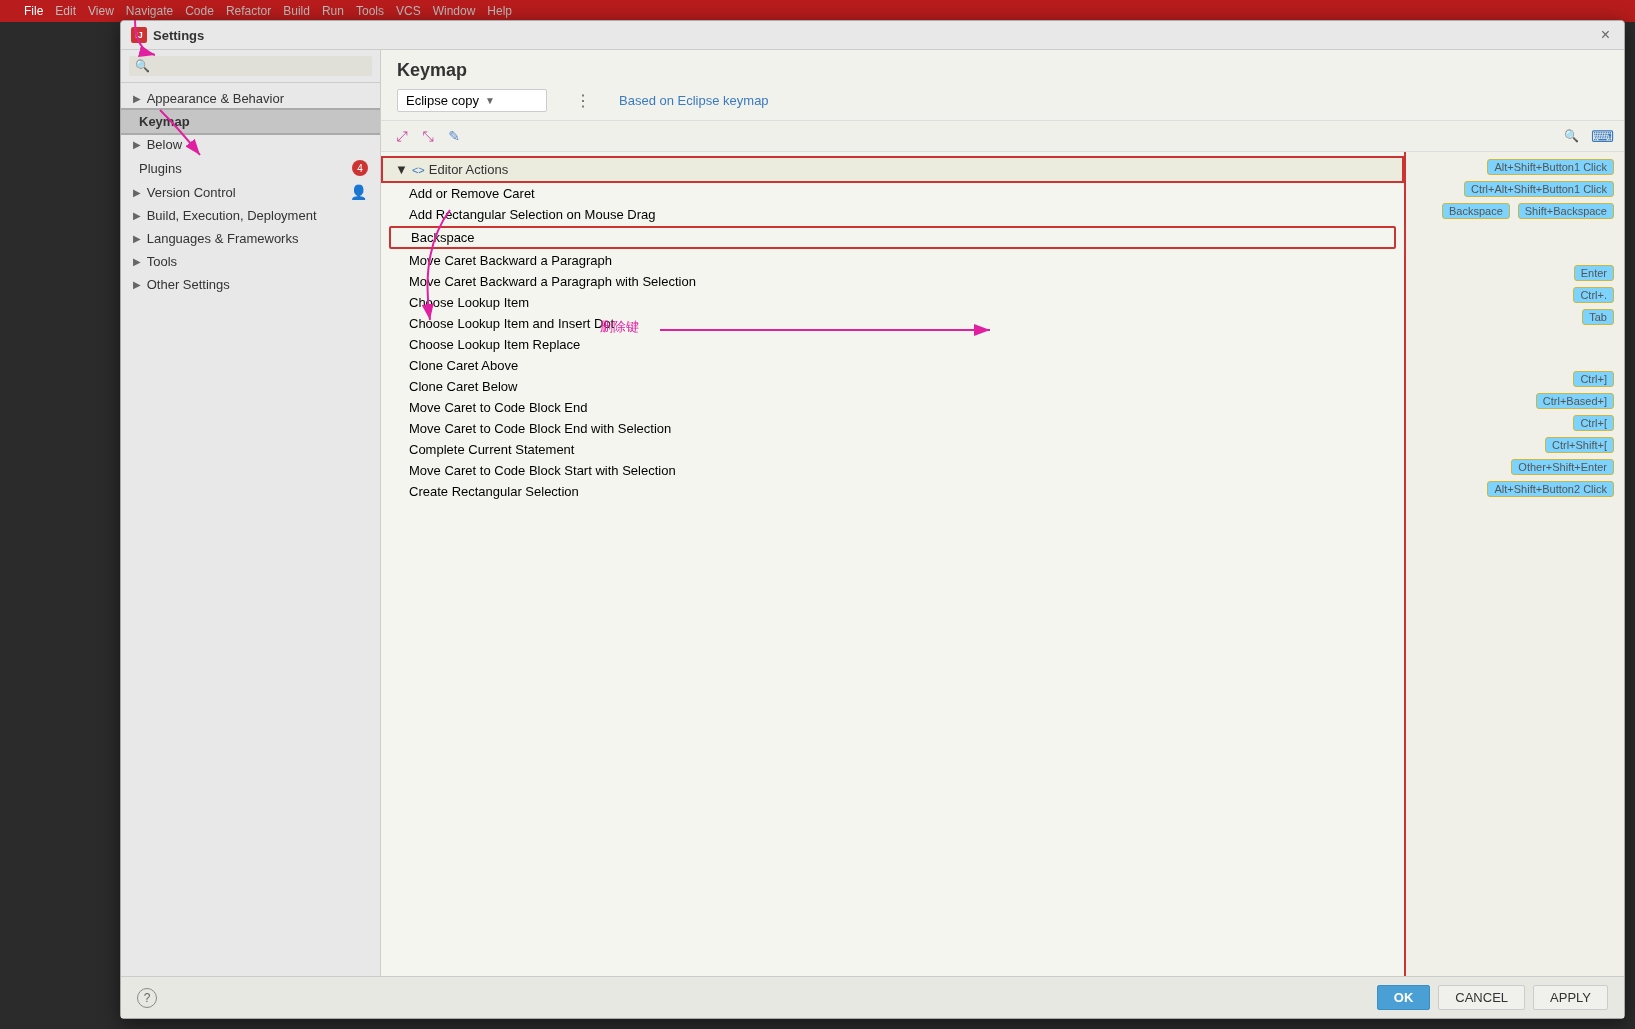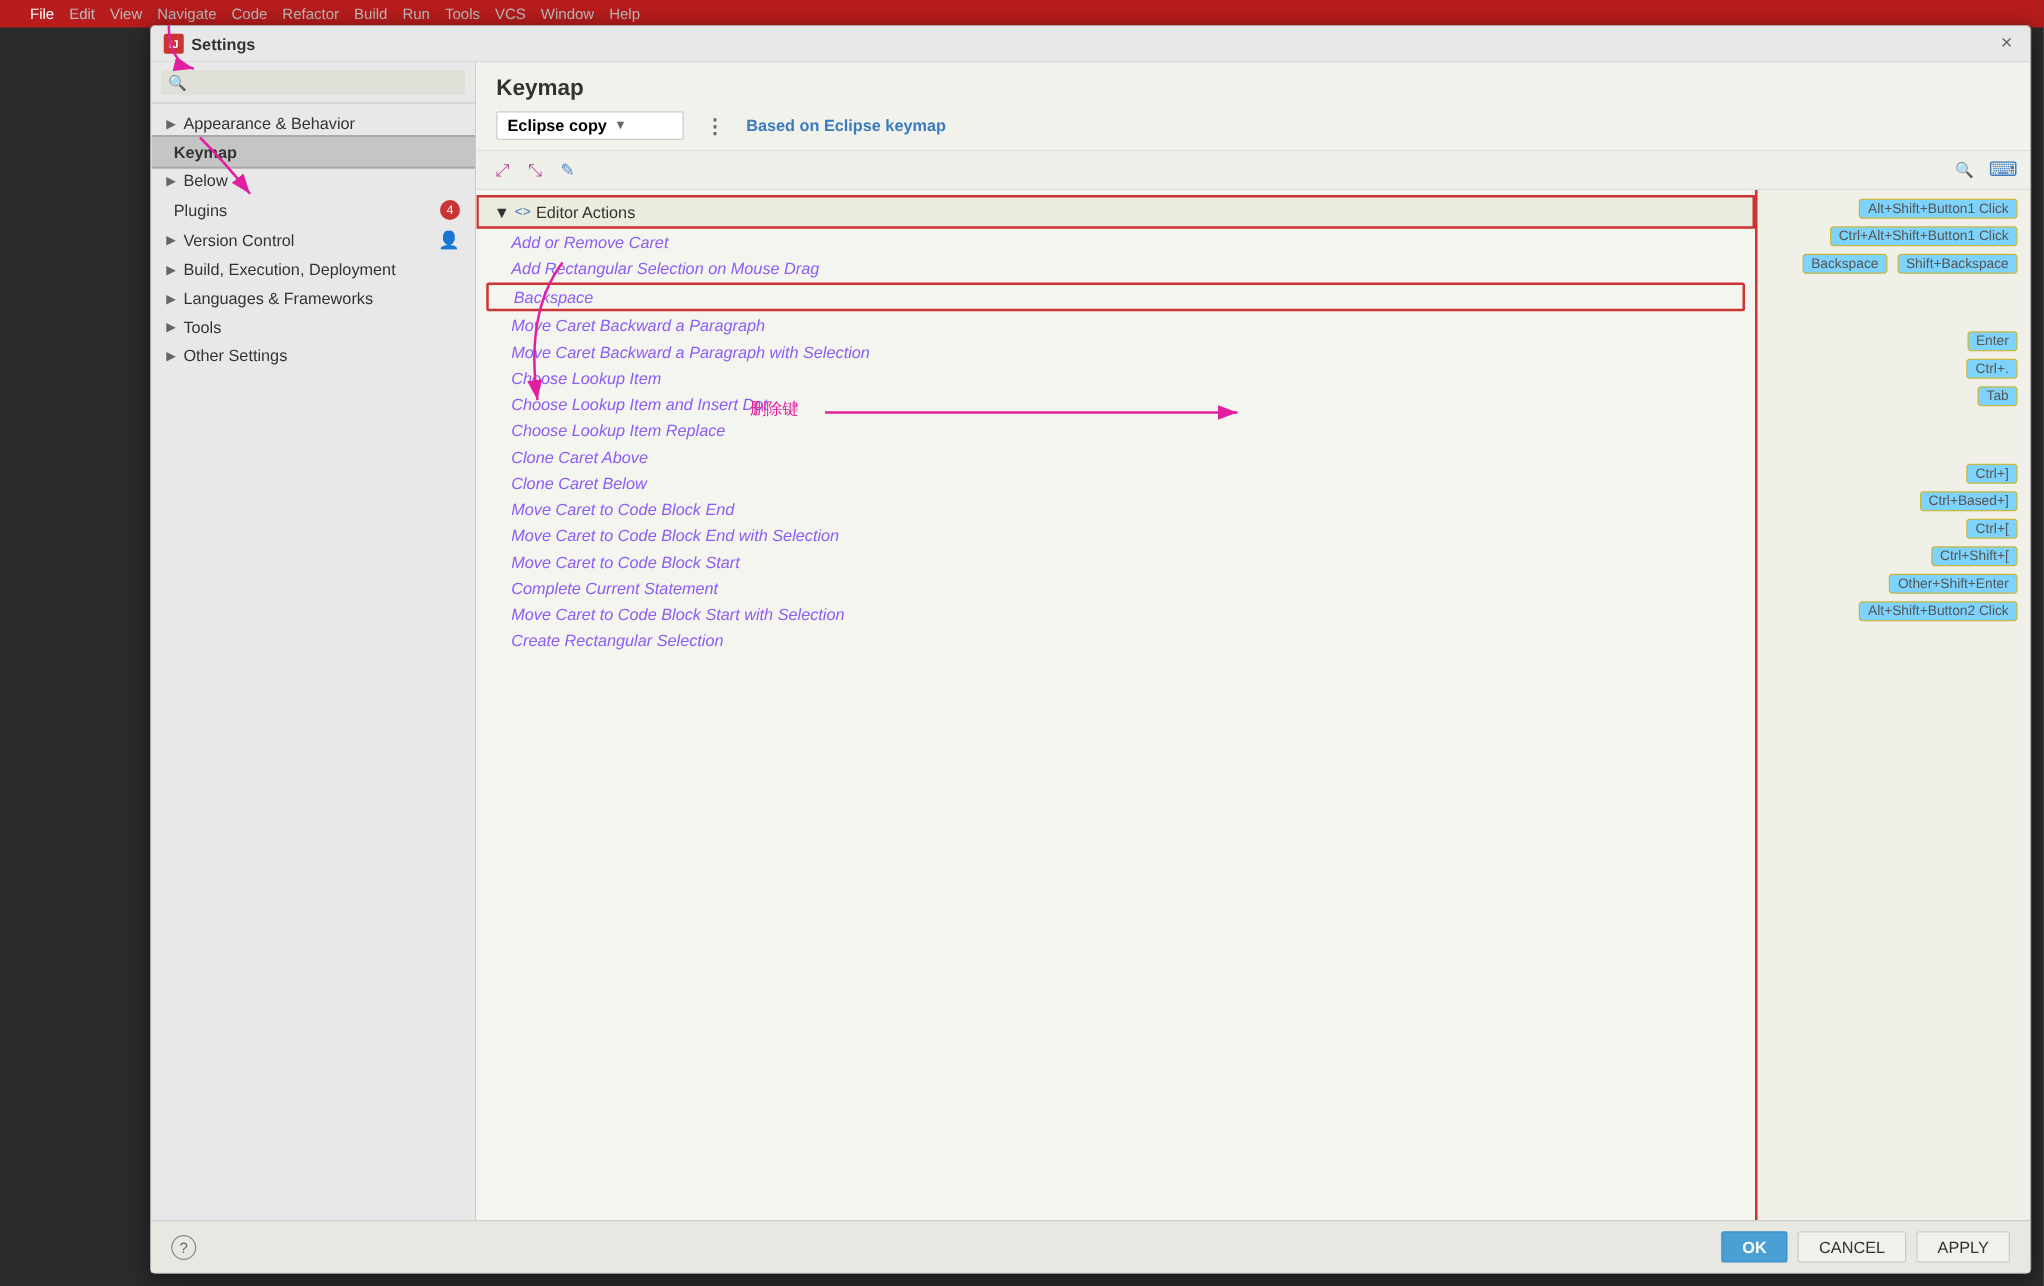--- a/index.html
+++ b/index.html
@@ -174,22 +174,21 @@
     }
     .keymap-title {
       font-size: 18px;
       font-weight: 600;
       color: #333;
       margin-bottom: 8px;
     }
     .keymap-selector-row {
       display: flex;
       align-items: center;
-      gap: 13px;
-      font-weight: bold;
+      gap: 24px;
     }
     .keymap-dropdown {
       border: 1px solid #ccc;
       background: #fff;
       padding: 3px 8px;
       font-size: 13px;
       border-radius: 2px;
       display: flex;
       align-items: center;
       gap: 6px;
@@ -276,23 +275,22 @@
     .action-section-header .section-label {
       font-weight: 500;
     }
     .action-section-header.highlighted {
       border: 2px solid #cc3333;
       background: #ebebde;
     }
     .action-item {
       padding: 3px 12px 3px 28px;
       font-size: 13px;
-      color: #8b5cf6;
-      cursor: pointer;
-      font-style: italic;
+      color: #000000;
+      cursor: pointer;
     }
     .action-item.highlighted-border {
       border: 2px solid #cc3333;
       margin: 1px 8px;
       padding: 2px 8px 2px 20px;
       border-radius: 2px;
     }
 
     
     .shortcut-panel {
@@ -529,23 +527,20 @@
           <div class="action-item">
             <span>Clone Caret Below</span>
           </div>
           <div class="action-item">
             <span>Move Caret to Code Block End</span>
           </div>
           <div class="action-item">
             <span>Move Caret to Code Block End with Selection</span>
           </div>
           <div class="action-item">
-            <span>Move Caret to Code Block Start</span>
-          </div>
-          <div class="action-item">
             <span>Complete Current Statement</span>
           </div>
           <div class="action-item">
             <span>Move Caret to Code Block Start with Selection</span>
           </div>
           <div class="action-item">
             <span>Create Rectangular Selection</span>
           </div>
         </div>
 

